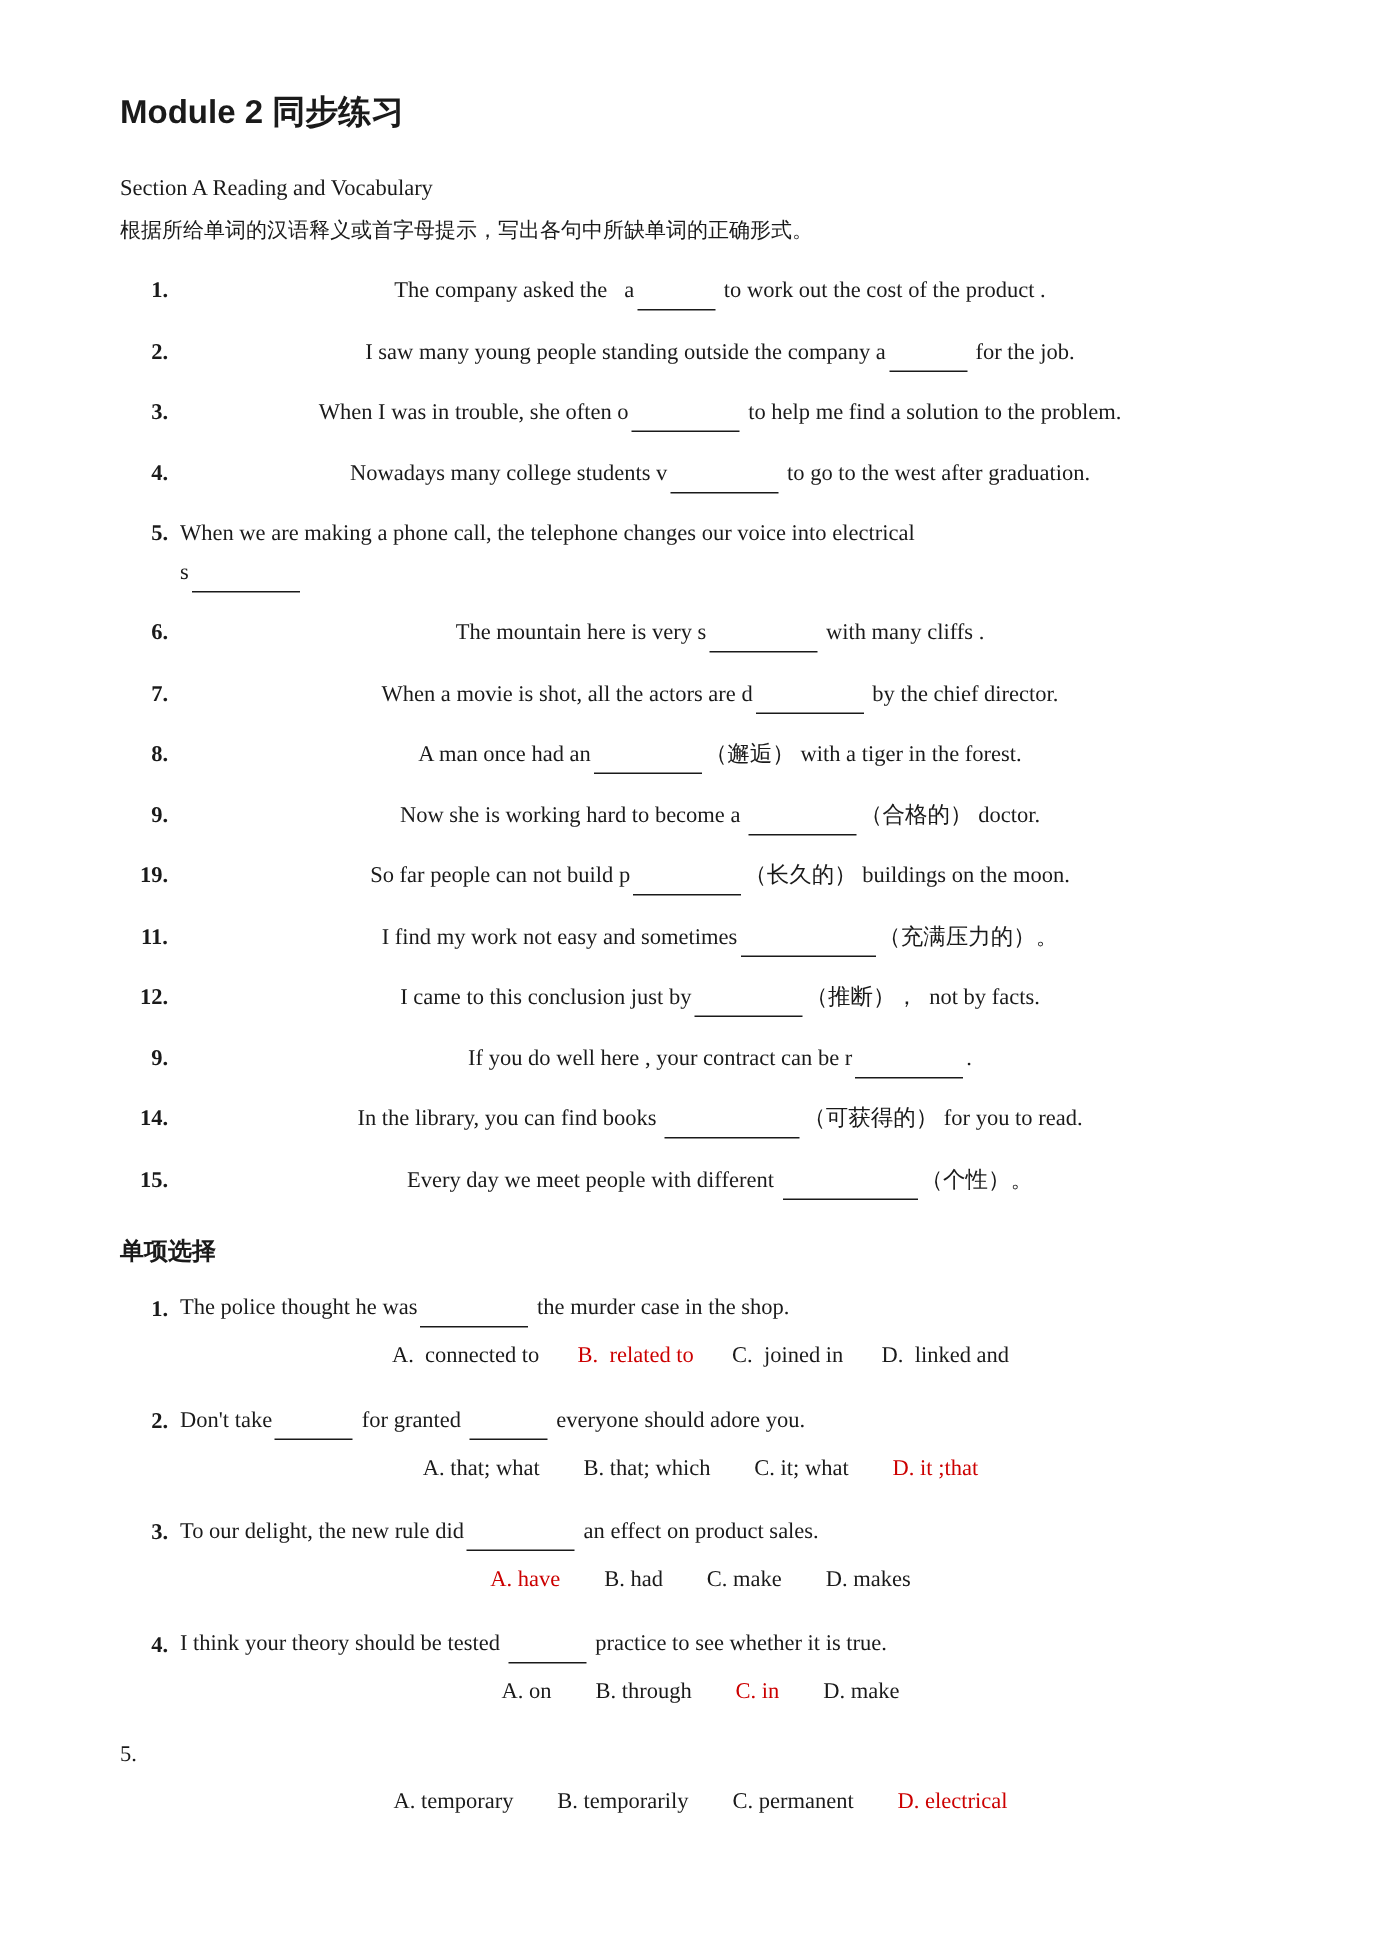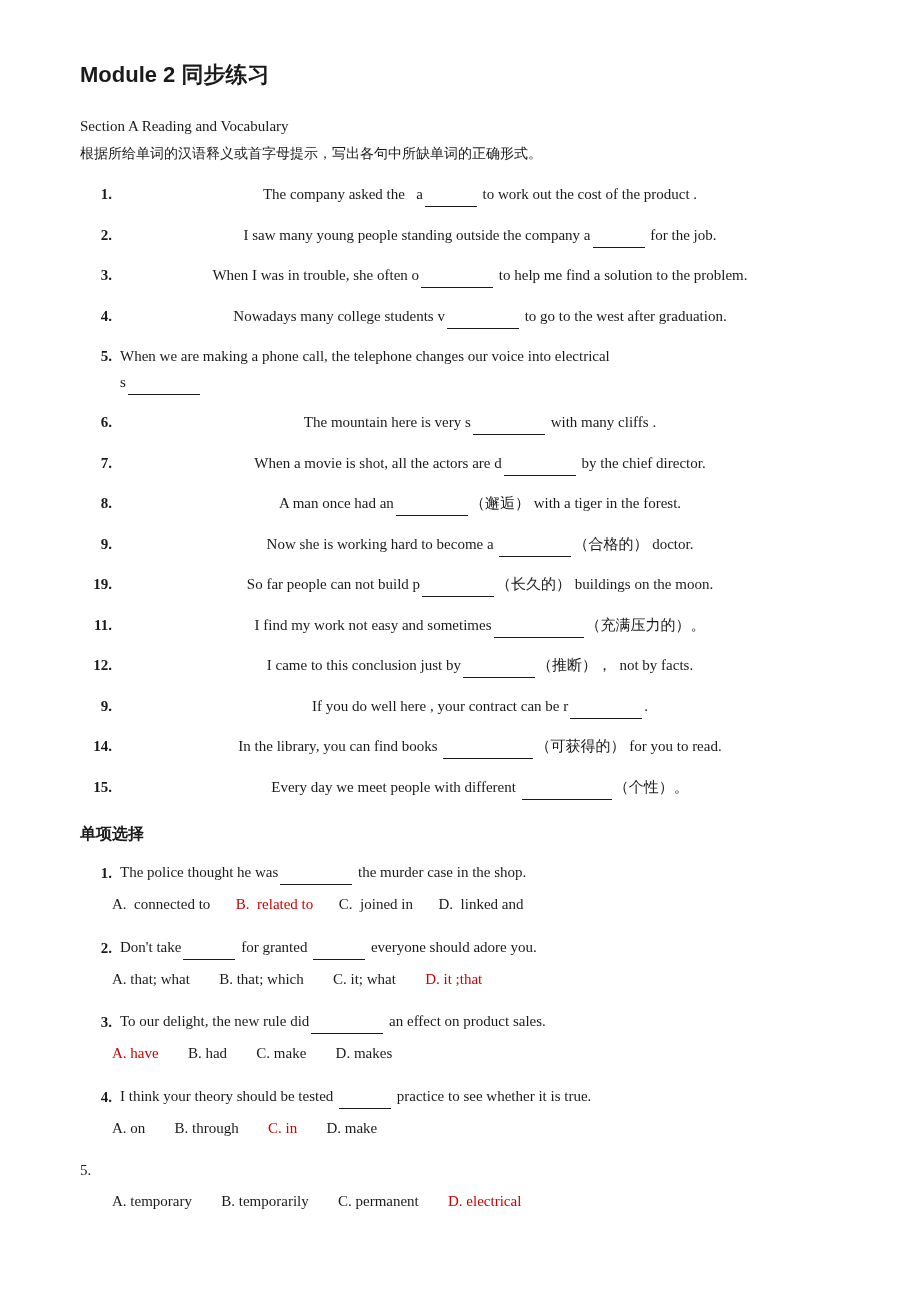--- a/index.html
+++ b/index.html
@@ -80,20 +80,21 @@
     .mc-question {
       display: flex;
       align-items: flex-start;
       margin-bottom: 5px;
       line-height: 1.75;
     }
     .mc-options {
       margin-left: 32px;
       line-height: 1.75;
       margin-bottom: 4px;
+      text-align: center;
     }
     .mc-options span {
       margin-right: 18px;
     }
     .answer-red {
       color: #cc0000;
       font-weight: normal;
     }
   </style>
 </head>

